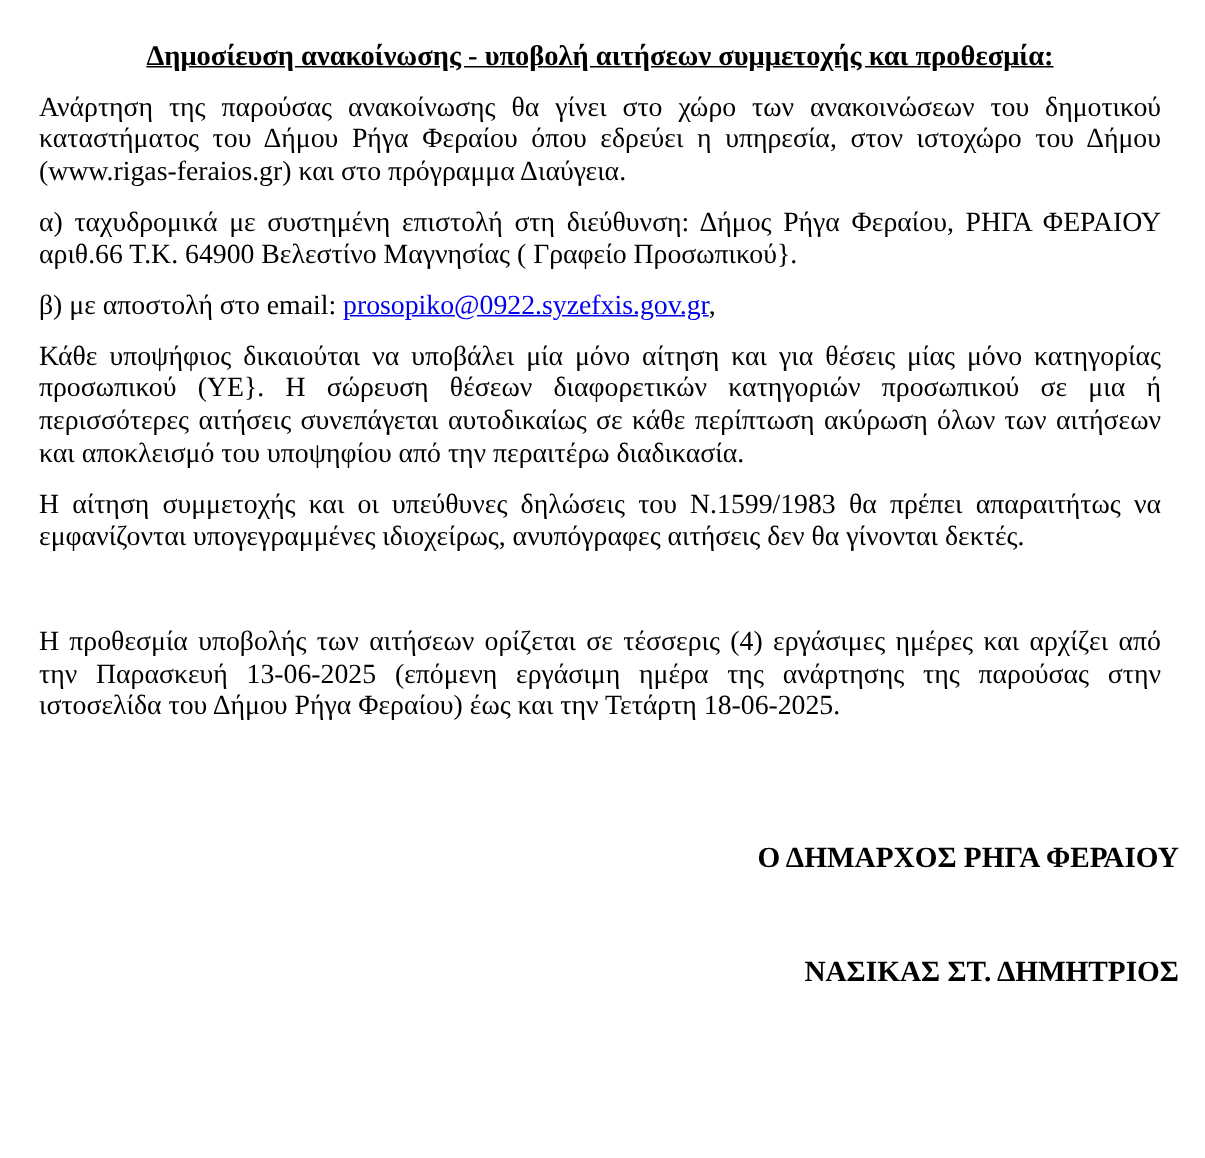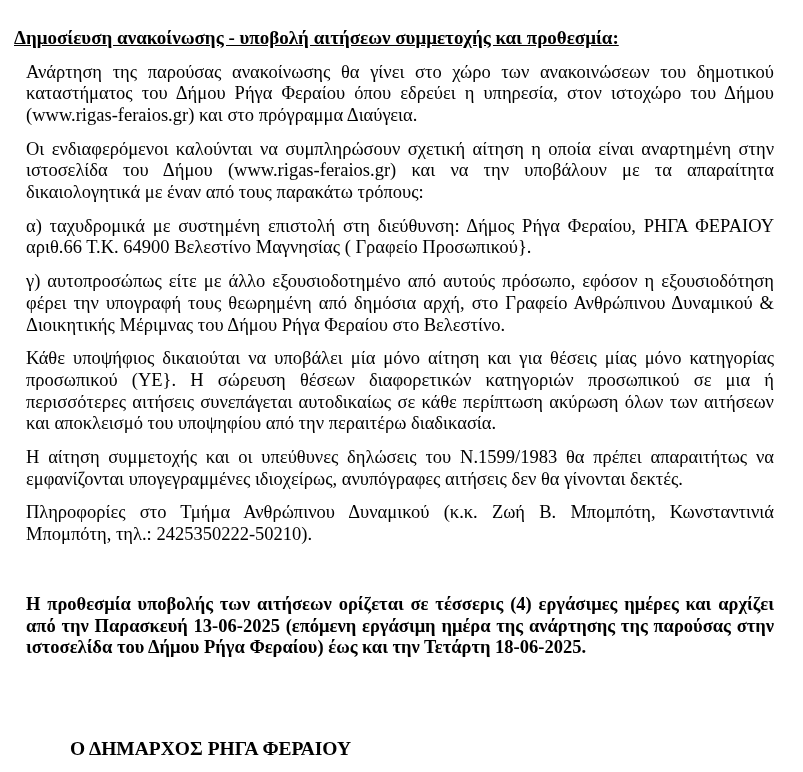--- a/index.html
+++ b/index.html
@@ -19,76 +19,75 @@
     line-height: 21.7px;
     padding: 27px 17px 0 14px;
     overflow: hidden;
   }
   .title {
     margin: 0;
     font-size: 19px;
     font-weight: bold;
     text-decoration: underline;
     line-height: 22.5px;
-    text-align: left;
+    text-align: center;
   }
   .page p {
     margin: 12px;
     text-align: justify;
   }
   .bold-para {
-    font-weight: bold;
+    font-weight: normal;
   }
   a.email-link {
     color: #0000EE;
     text-decoration: underline;
     cursor: pointer;
   }
   .spacer-small { height: 24px; }
   .spacer-large { height: 67px; }
   .spacer-mid   { height: 54px; }
   .signature-block {
     text-align: center;
     padding-left: 56px; 
     font-weight: bold;
     font-size: 19.5px;
   }
   .signature-block p {
-    text-align: left;
+    text-align: right;
     margin: 0;
   }
 </style>
 </head>
 <body>
 
 <div class="page">
 
   <h1 class="title">Δημοσίευση ανακοίνωσης - υποβολή αιτήσεων συμμετοχής και προθεσμία:</h1>
 
   <p>Ανάρτηση της παρούσας ανακοίνωσης θα γίνει στο χώρο των ανακοινώσεων του δημοτικού καταστήματος του Δήμου Ρήγα Φεραίου όπου εδρεύει η υπηρεσία, στον ιστοχώρο του Δήμου (www.rigas-feraios.gr) και στο πρόγραμμα Διαύγεια.</p>
 
-  <p>Οι ενδιαφερόμενοι καλούνται να συμπληρώσουν σχετική αίτηση  η οποία είναι αναρτημένη στην ιστοσελίδα του  Δήμου (www.rigas-feraios.gr) και να την υποβάλουν με τα απαραίτητα δικαιολογητικά με έναν από τους παρακάτω τρόπους:</p>
 
   <p>α) ταχυδρομικά με συστημένη επιστολή στη διεύθυνση: Δήμος Ρήγα Φεραίου, ΡΗΓΑ ΦΕΡΑΙΟΥ αριθ.66  Τ.Κ. 64900 Βελεστίνο  Μαγνησίας  ( Γραφείο Προσωπικού}.</p>
 
+  <p><span>β) με αποστολή στο email: </span><a class="email-link">prosopiko@0922.syzefxis.gov.gr</a><span>,</span></p>
 
-  <p>γ) αυτοπροσώπως είτε με άλλο εξουσιοδοτημένο από αυτούς πρόσωπο, εφόσον η εξουσιοδότηση φέρει την υπογραφή τους θεωρημένη από δημόσια αρχή, στο Γραφείο Ανθρώπινου Δυναμικού &amp; Διοικητικής Μέριμνας του Δήμου Ρήγα Φεραίου στο Βελεστίνο.</p>
 
   <p>Κάθε υποψήφιος δικαιούται να υποβάλει μία μόνο αίτηση και για θέσεις μίας μόνο κατηγορίας προσωπικού (ΥΕ}.  Η σώρευση θέσεων διαφορετικών κατηγοριών προσωπικού σε μια ή περισσότερες αιτήσεις συνεπάγεται αυτοδικαίως σε κάθε περίπτωση ακύρωση όλων των αιτήσεων και αποκλεισμό του υποψηφίου από την περαιτέρω διαδικασία.</p>
 
   <p>Η αίτηση συμμετοχής και οι υπεύθυνες δηλώσεις του Ν.1599/1983 θα πρέπει απαραιτήτως να εμφανίζονται υπογεγραμμένες ιδιοχείρως, ανυπόγραφες αιτήσεις δεν θα γίνονται δεκτές.</p>
 
-  <p>Πληροφορίες στο Τμήμα Ανθρώπινου Δυναμικού (κ.κ. Ζωή Β. Μπομπότη, Κωνσταντινιά Μπομπότη, τηλ.: 2425350222-50210).</p>
 
   <div class="spacer-small"></div>
 
   <p class="bold-para">Η προθεσμία υποβολής των αιτήσεων ορίζεται σε τέσσερις (4) εργάσιμες ημέρες και αρχίζει από την Παρασκευή 13-06-2025  (επόμενη  εργάσιμη ημέρα της ανάρτησης της παρούσας στην ιστοσελίδα του Δήμου Ρήγα Φεραίου) έως και την  Τετάρτη 18-06-2025.</p>
 
   <div class="spacer-large"></div>
 
   <div class="signature-block">
     <p>Ο ΔΗΜΑΡΧΟΣ ΡΗΓΑ ΦΕΡΑΙΟΥ</p>
 
     <div class="spacer-mid"></div>
 
+    <p>ΝΑΣΙΚΑΣ  ΣΤ. ΔΗΜΗΤΡΙΟΣ</p>
   </div>
 
 </div>
 
 </body></html>

